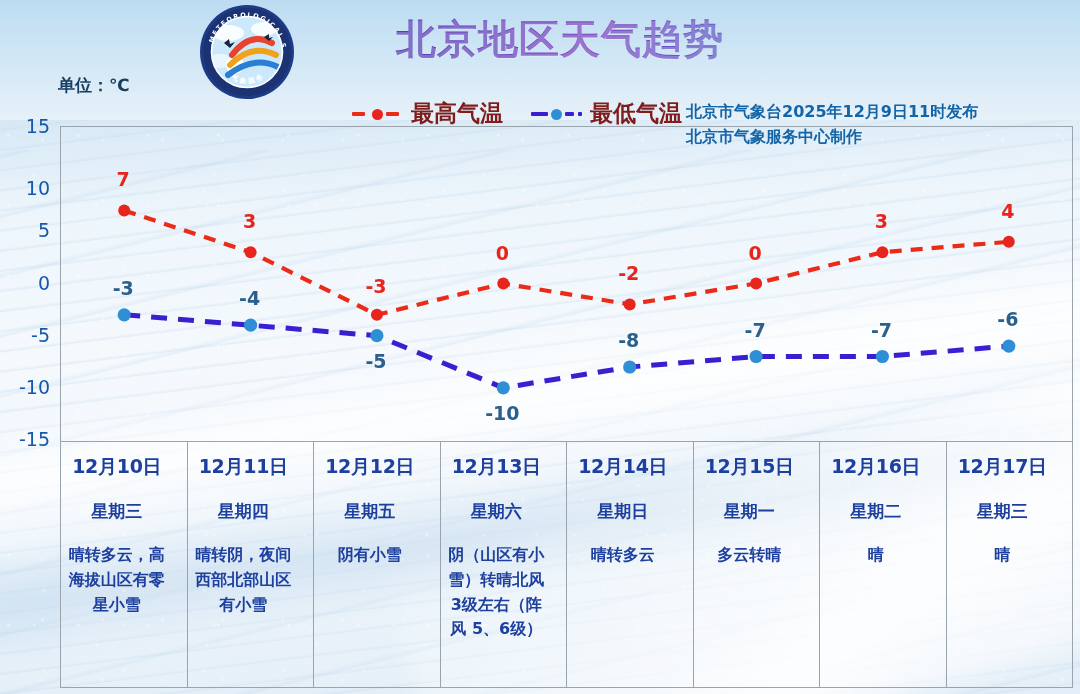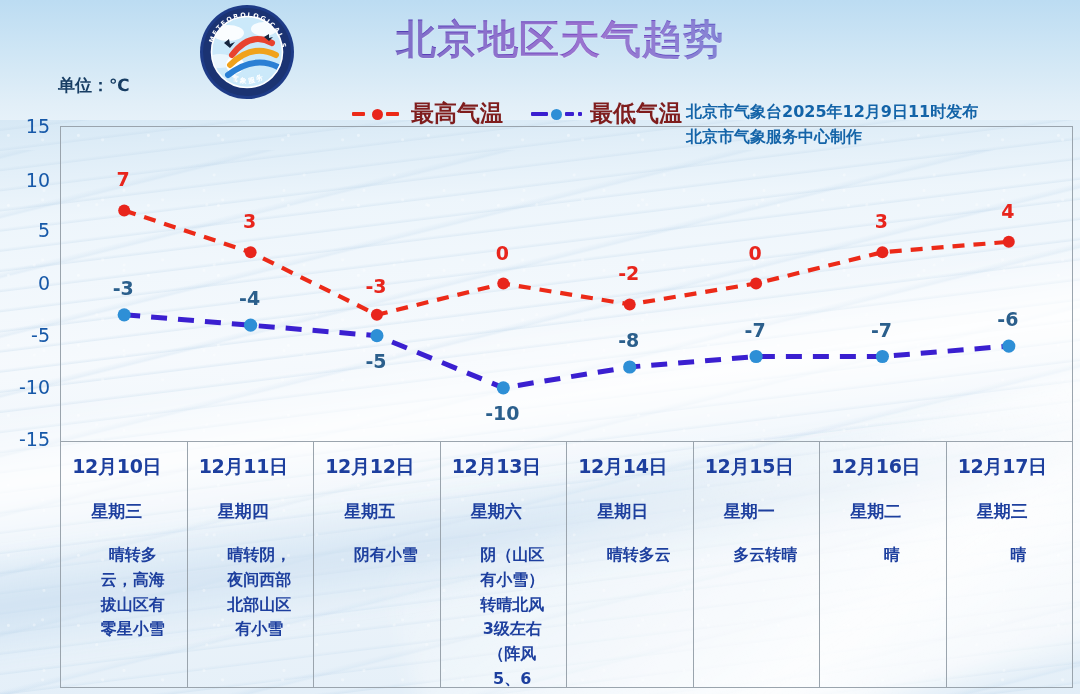--- a/index.html
+++ b/index.html
@@ -173,21 +173,20 @@
   }
   .d-week {
     margin-top: 20px;
     font-size: 17px; font-weight: bold; color: #1d3f9e;
   }
   .d-desc {
     margin-top: 20px;
     font-size: 16px; font-weight: bold; color: #1d3f9e;
     line-height: 1.55;
     word-break: break-all;
-    margin-left: 32px;
   }
 </style>
 </head>
 <body>
 
 <div id="bg-wrap">
   <div class="bg-sky"></div>
   <div class="bg-snow"></div>
   <div class="bg-streaks"></div>
   <div class="bg-streaks2"></div>
@@ -262,21 +261,21 @@
       <span class="seg" style="left:34px;width:9px;background:#3a1fd0"></span>
       <span class="seg" style="left:47px;width:4px;background:#3a1fd0"></span>
       <span class="dot" style="background:#2e8fd6"></span>
     </span>
     <span class="legend-text">最低气温</span>
   </div>
 </div>
 
 <div id="y-axis">
     <div class="ytick" style="top: 0px;">15</div>
-    <div class="ytick" style="top: 54px;">10</div>
+    <div class="ytick" style="top: 62px;">10</div>
     <div class="ytick" style="top: 104.333px;">5</div>
     <div class="ytick" style="top: 156.5px;">0</div>
     <div class="ytick" style="top: 208.667px;">-5</div>
     <div class="ytick" style="top: 260.833px;">-10</div>
     <div class="ytick" style="top: 313px;">-15</div>
   </div>
 
 <div id="plot">
   <svg id="plot-svg" width="1011" height="313">
       <polyline points="63.2,83.5 189.6,125.2 315.9,187.8 442.3,156.5 568.7,177.4 695.1,156.5 821.4,125.2 947.8,114.8" fill="none" stroke="#ec2a18" stroke-width="4.2" stroke-linecap="butt" stroke-dasharray="12 9"></polyline>

